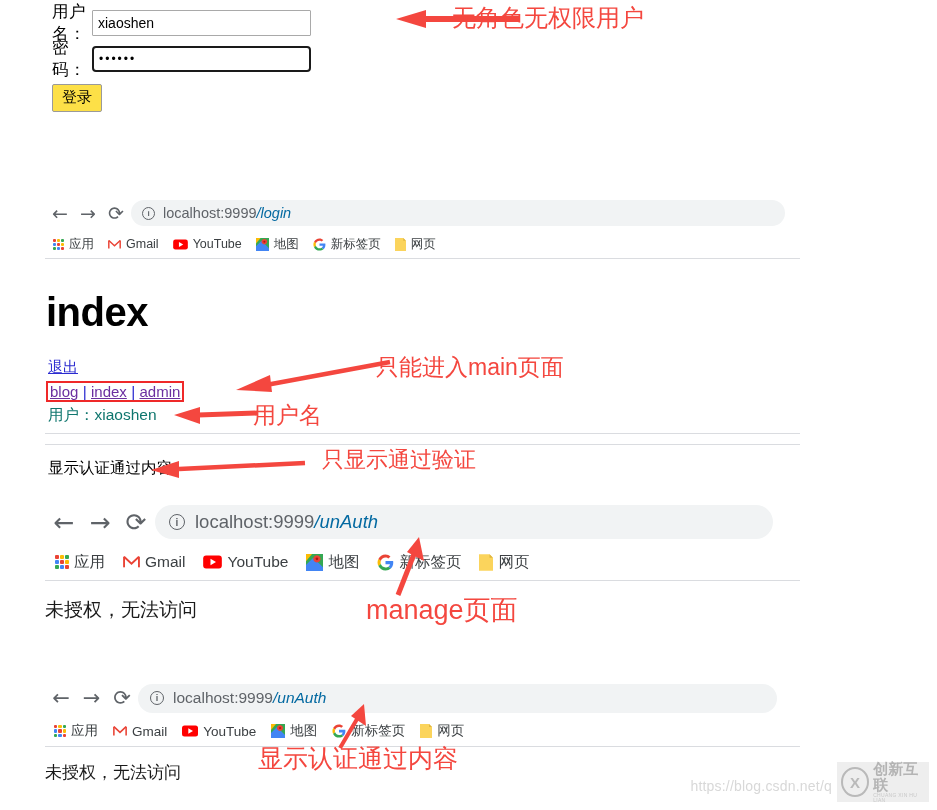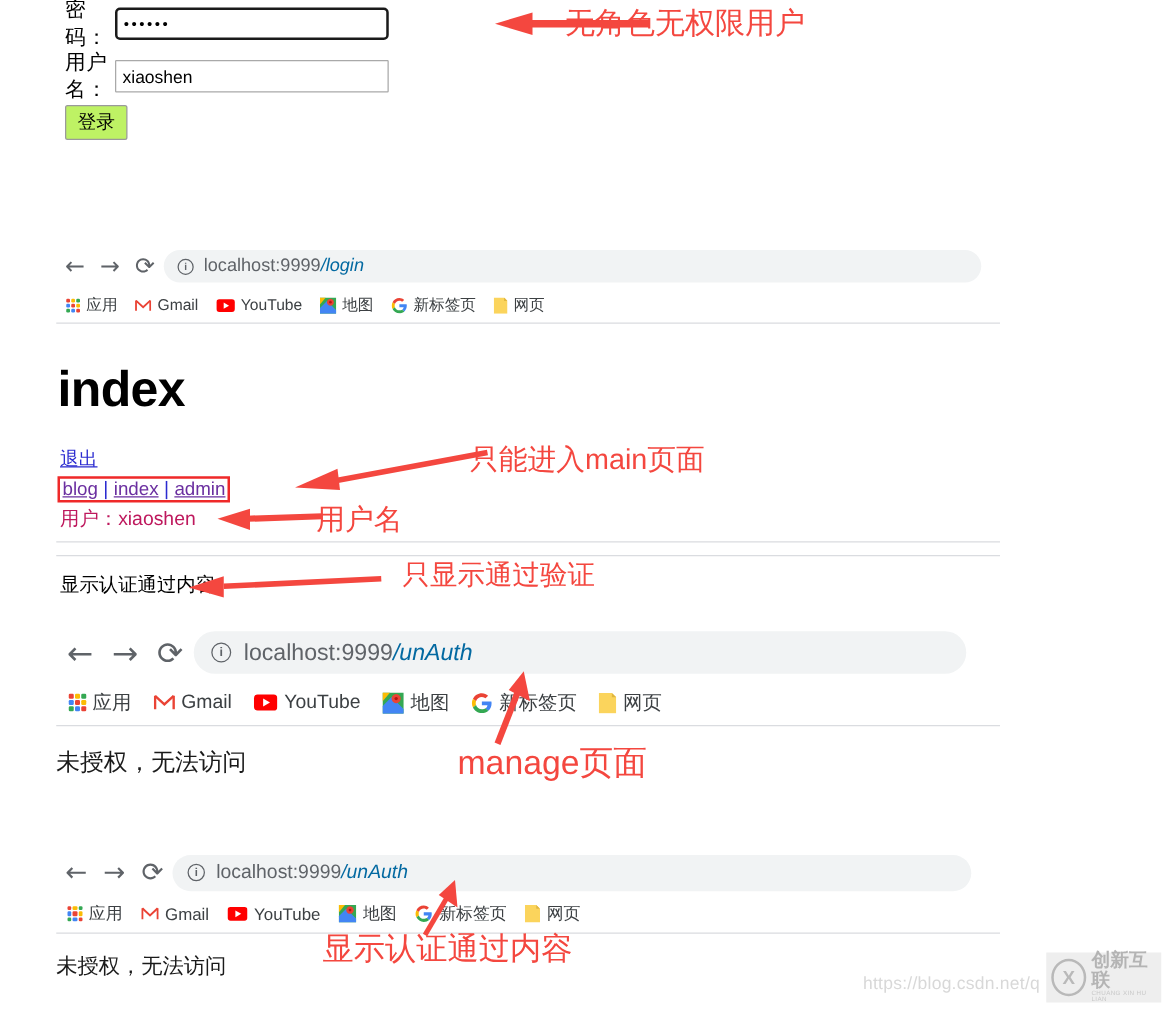--- a/index.html
+++ b/index.html
@@ -29,21 +29,21 @@
     background:#fff;
     outline:none;
   }
   .txt-input.plain{border:1px solid #a9a9a9;border-radius:1px;}
   .txt-input.focused{border:2px solid #1a1a1a;border-radius:4px;}
   .login-btn{
     margin-left:52px;margin-top:6px;
     font-family:"Liberation Sans",sans-serif;
     font-size:15px;
     padding:3px 9px 4px;
-    background:#bef264;
+    background:#fde047;
     border:1px solid #9a9a9a;
     border-radius:2px;
     color:#000;
     cursor:pointer;
   }
 
   
   .browser{position:absolute;}
   .bar-row{display:flex;align-items:center;}
   .nav-ico{
@@ -83,21 +83,21 @@
     font-size:40px;font-weight:bold;letter-spacing:-.5px;
     font-family:"Liberation Sans",sans-serif;
   }
   .ln{color:#2b2bd0;text-decoration:underline;font-size:15px;}
   .ln.visited{color:#6b2fa0;}
   #logout-link{left:48px;top:358px;}
   #nav-links{left:46px;top:381px;font-size:15.5px;
              border:2px solid #ef2929;padding:0px 2px;
              display:inline-block;line-height:17px;}
   #nav-links .pipe{color:#2b2bd0;}
-  #user-line{left:48px;top:405px;font-size:15.5px;color:#be185d;}
+  #user-line{left:48px;top:405px;font-size:15.5px;color:#0f766e;}
   #auth-content{left:48px;top:458px;font-size:15.5px;color:#000;}
 
   
   .annot{color:#f4473f;font-family:"Liberation Sans","DejaVu Sans",sans-serif;white-space:nowrap;}
   svg.arrow{position:absolute;overflow:visible;pointer-events:none;}
 
   
   #wm-url{
     right:105px;bottom:16px;
     color:#d8d8d8;font-size:14px;letter-spacing:.2px;white-space:nowrap;
@@ -116,27 +116,27 @@
     font-size:15px;font-weight:bold;font-family:"Liberation Sans",sans-serif;
   }
   #wm-logo .wtext{margin-left:4px;line-height:1.05;}
   #wm-logo .wtext .cn{color:#b4b4b4;font-size:15px;font-weight:bold;letter-spacing:0px;}
   #wm-logo .wtext .py{color:#c8c8c8;font-size:5px;letter-spacing:.3px;}
 </style>
 </head>
 <body>
 
 <div class="abs" id="login-form">
+  <div class="form-row" style="margin-top:6px;">
+    <div class="form-label">用户名：</div>
+    <input class="txt-input plain" type="text" value="xiaoshen" style="">
+  </div>
   <div class="form-row" style="height:38px;">
     <div class="form-label">密码：</div>
     <div class="txt-input focused" style="display:flex;align-items:center;font-size:12px;letter-spacing:2px;">••••••</div>
-  </div>
-  <div class="form-row" style="margin-top:6px;">
-    <div class="form-label">用户名：</div>
-    <input class="txt-input plain" type="text" value="xiaoshen" style="">
   </div>
   <button class="login-btn">登录</button>
 </div>
 
 <svg class="arrow" style="left:392px;top:7px;" width="130" height="26">
   <path d="M128,12 L32,12" stroke="#f4473f" stroke-width="6" fill="none"></path>
   <path d="M4,12 L34,3 L34,21 Z" fill="#f4473f"></path>
 </svg>
 <div class="abs annot" style="left:452px;top:2px;font-size:24px;">无角色无权限用户</div>
 

